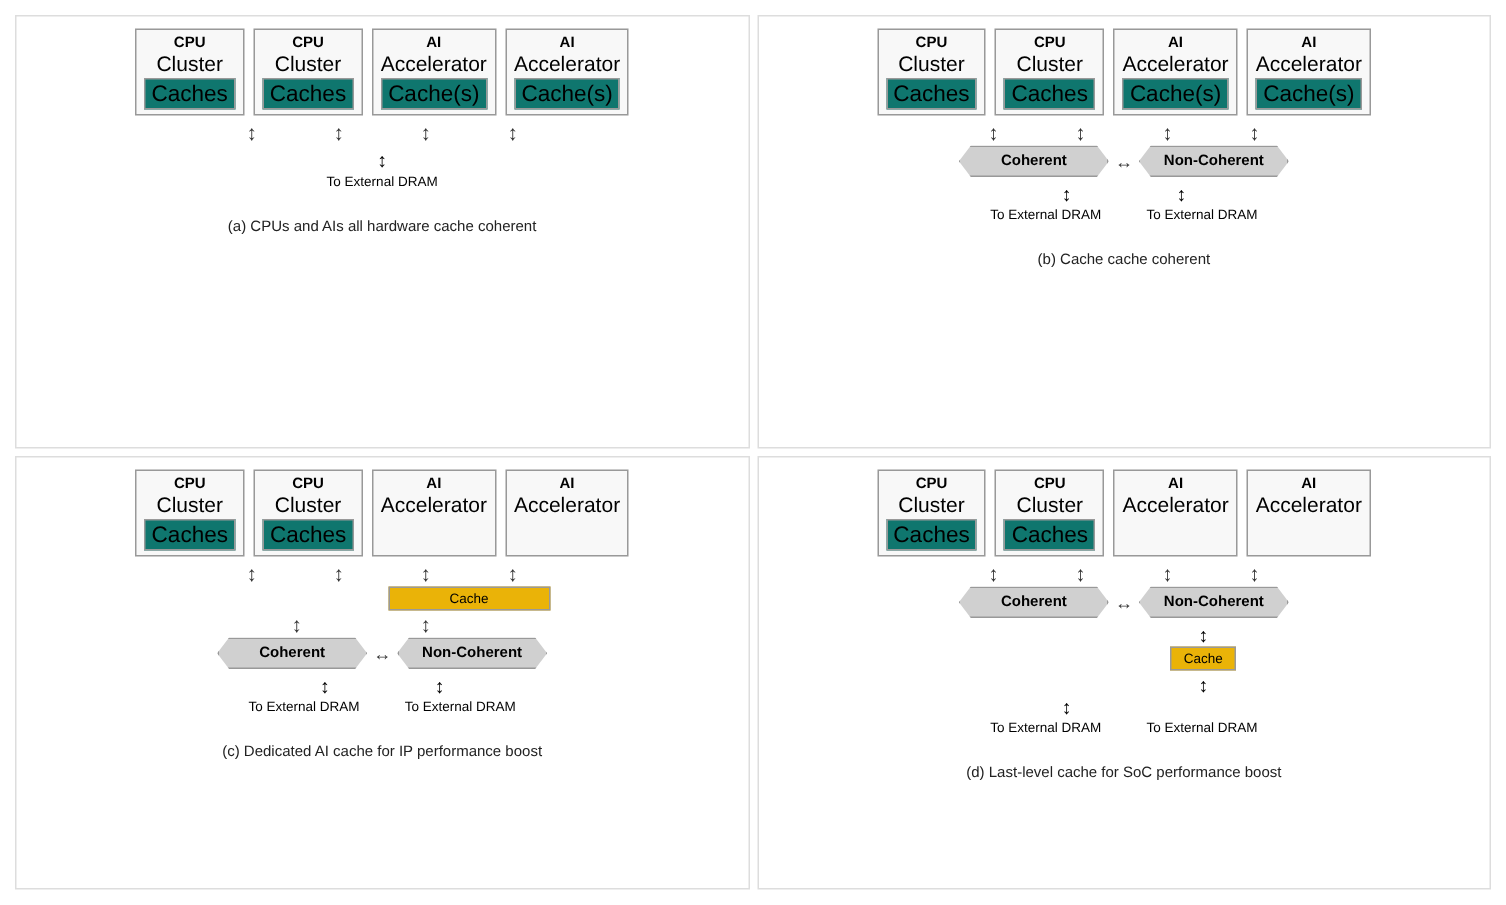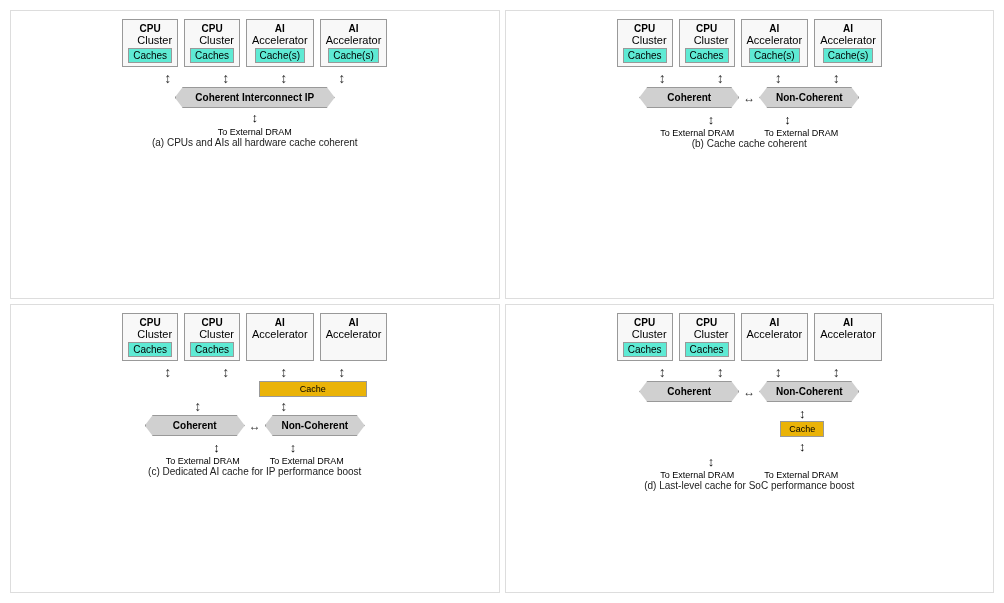--- a/index.html
+++ b/index.html
@@ -39,27 +39,26 @@
       background: #f8f8f8;
       padding: 3px 5px;
       text-align: center;
       min-width: 52px;
     }
     .unit-box .title {
       font-weight: bold;
       font-size: 10px;
     }
     .unit-box .subtitle {
-      font-size: 11px;
-      text-align: right;
+      font-size: 14px;
     }
     .cache-box {
       border: 1px solid #999;
-      background: #5eead4;
-      font-size: 10px;
+      background: #0f766e;
+      font-size: 15px;
       padding: 1px 4px;
       margin-top: 2px;
       display: inline-block;
     }
     .arrows-down {
       display: flex;
       flex-direction: row;
       gap: 6px;
       margin-bottom: 2px;
     }
@@ -102,21 +101,21 @@
     }
     .dram-label {
       font-size: 9px;
       text-align: center;
       display: flex;
       flex-direction: column;
       align-items: flex-start;
     }
     .caption {
       font-size: 10px;
-      margin-top: 0;
+      margin-top: 20px;
       color: #222;
     }
     .cache-standalone {
       border: 1px solid #999;
       background: #eab308;
       font-size: 9px;
       padding: 2px 8px;
       text-align: center;
       margin-bottom: 2px;
     }
@@ -149,21 +148,20 @@
         <div class="cache-box">Cache(s)</div>
       </div>
     </div>
 
     <div class="arrows-down">
       <div class="arrow-down-unit">↕</div>
       <div class="arrow-down-unit">↕</div>
       <div class="arrow-down-unit">↕</div>
       <div class="arrow-down-unit">↕</div>
     </div>
-    <div class="banner">Coherent Interconnect IP</div>
     <div style="font-size:13px;margin:2px 0;">↕</div>
     <div class="dram-label">
       <span>To External DRAM</span>
     </div>
     <div class="caption">(a) CPUs and AIs all hardware cache coherent</div>
   </div>
 
   <div class="diagram">
     <div class="boxes-row">
       <div class="unit-box">

